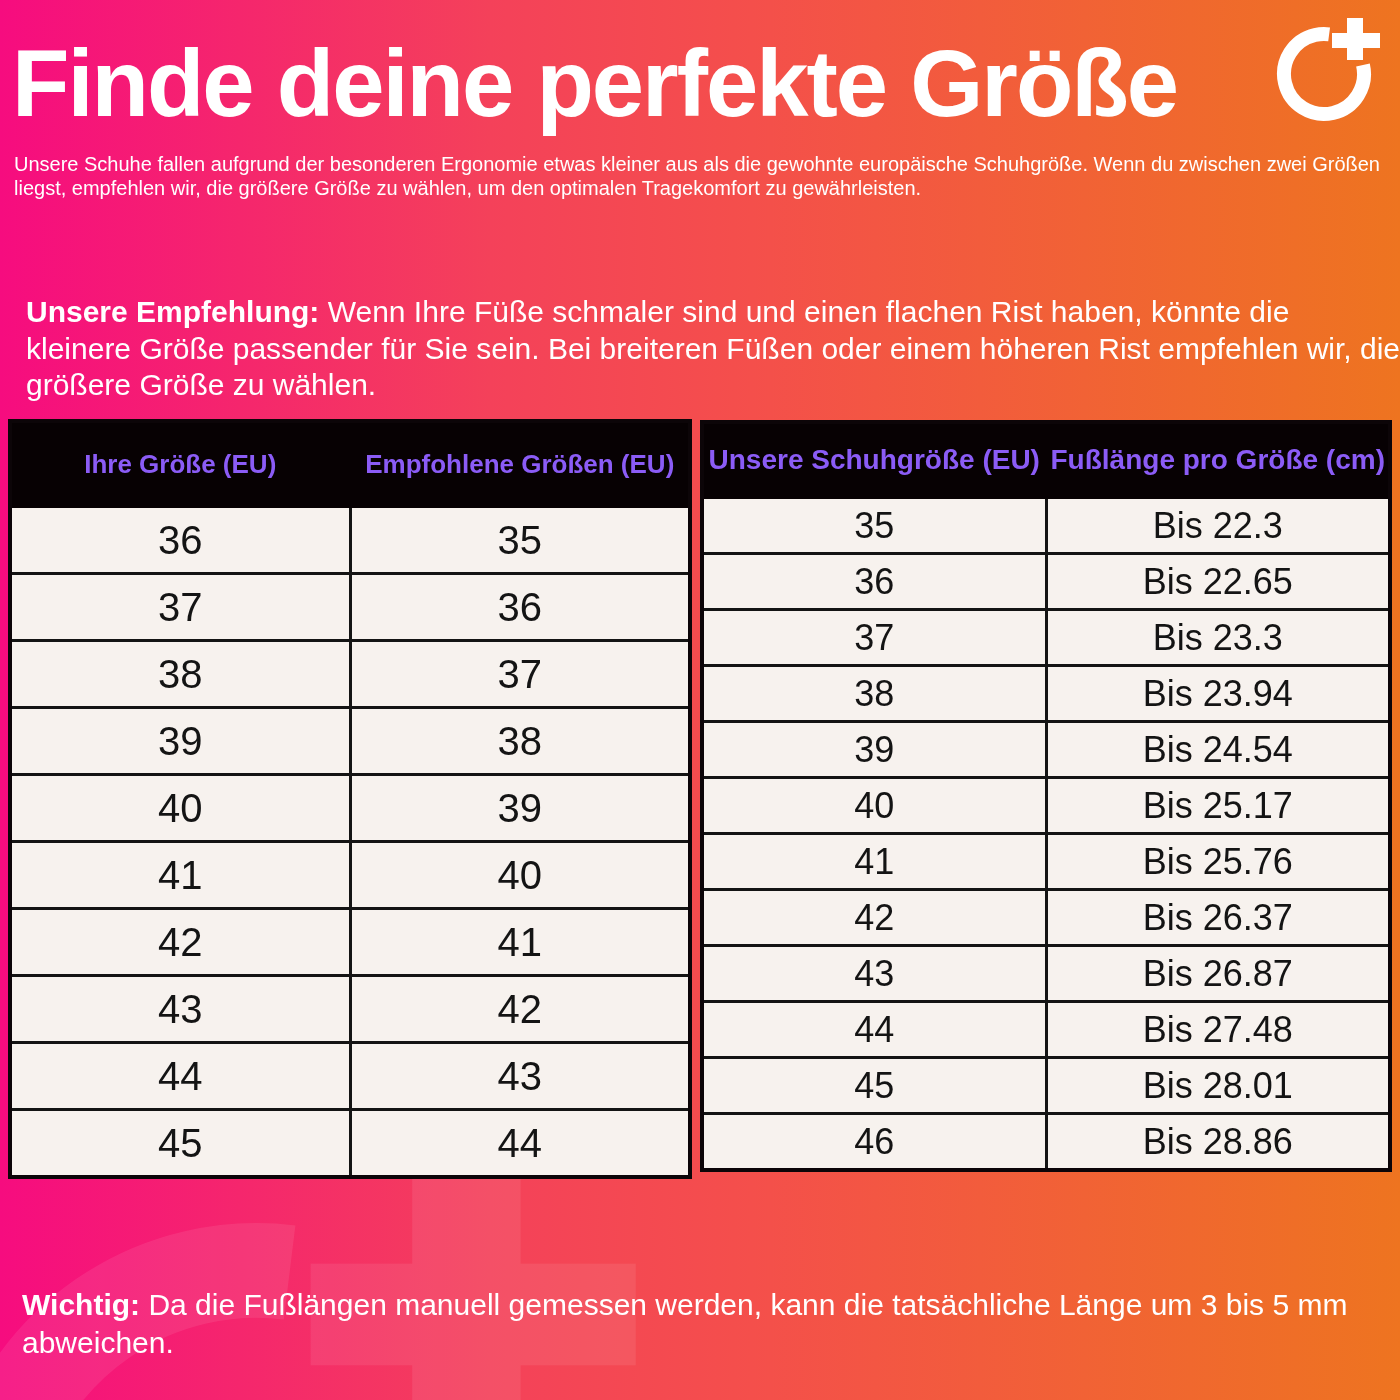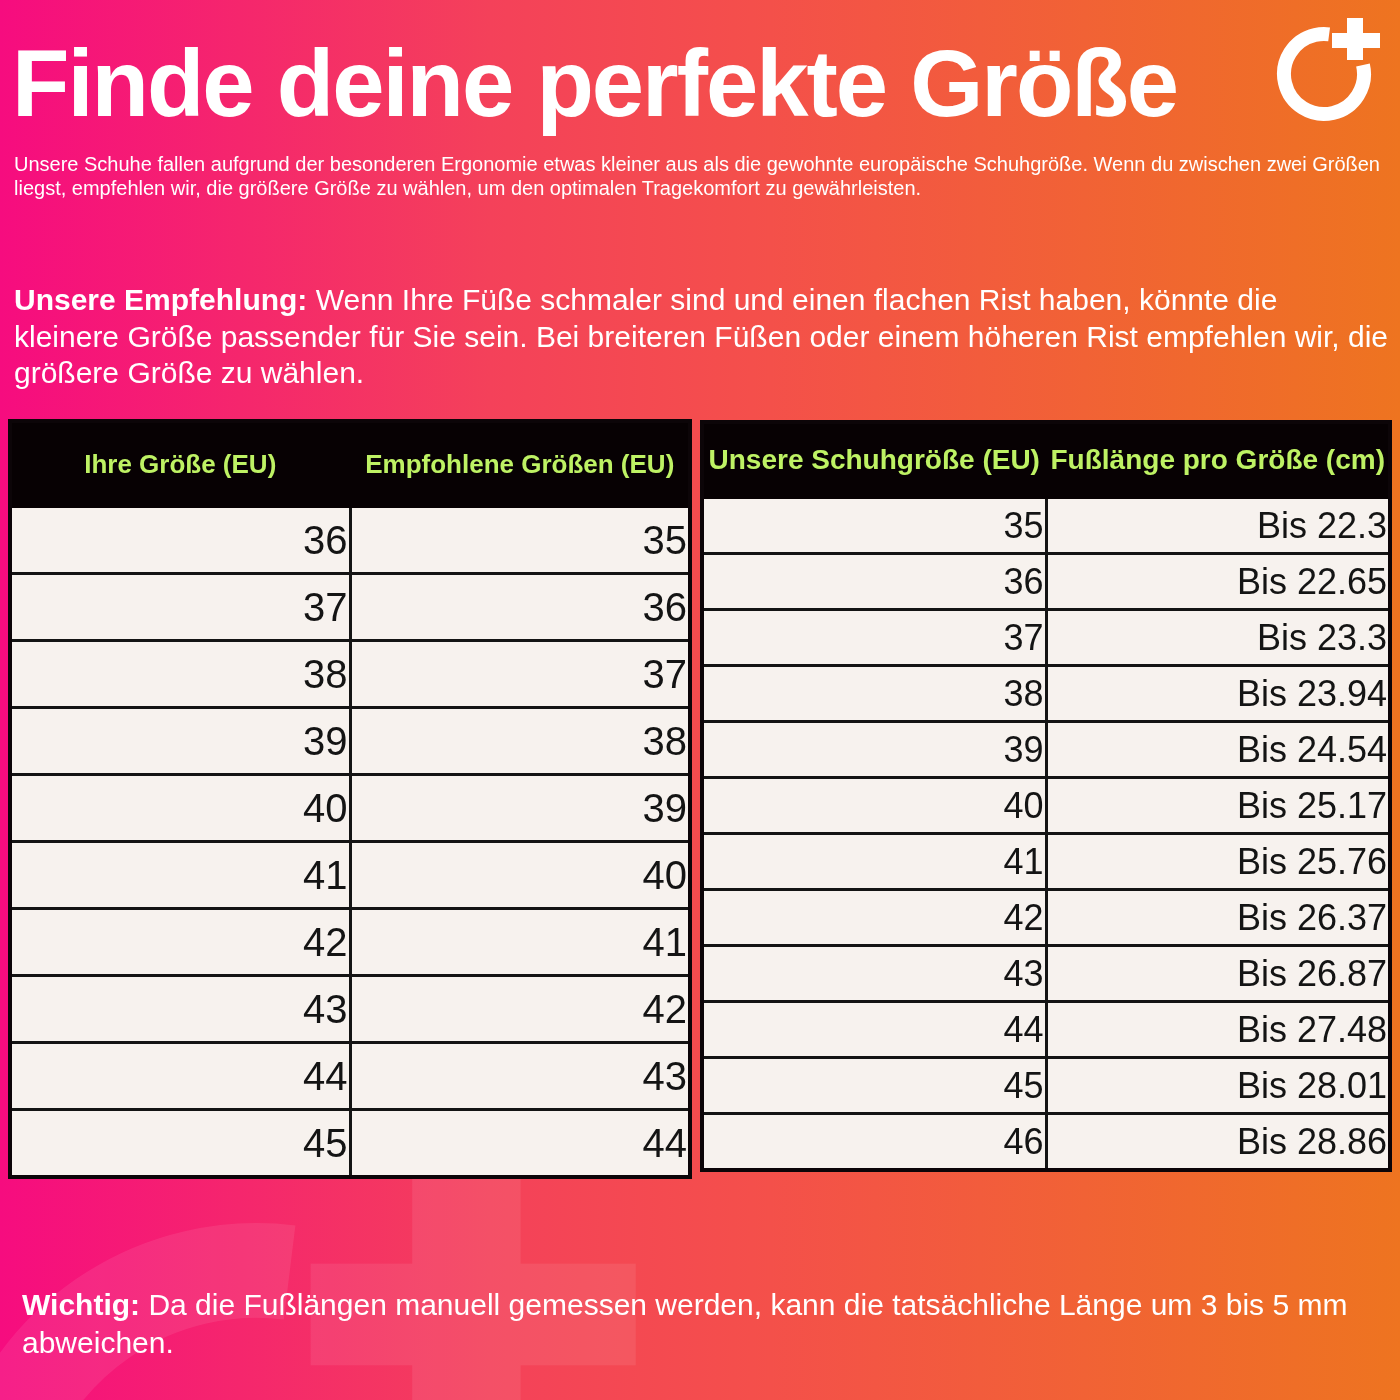--- a/index.html
+++ b/index.html
@@ -22,39 +22,39 @@
     position:absolute;left:12px;top:28px;width:1260px;
     font-size:94px;font-weight:700;letter-spacing:-2px;line-height:1.2;
     margin:0;white-space:nowrap;
   }
   .intro{
     position:absolute;left:14px;top:152px;width:1375px;
     font-size:20px;line-height:1.22;margin:0;
   }
   .recommendation{
     position:absolute;left:14px;top:282px;width:1375px;
-    font-size:30px;line-height:1.22;margin:0;
+    font-size:30px;line-height:1.22;margin:12px;
   }
   .note{
     position:absolute;left:14px;top:1278px;width:1375px;
     font-size:30px;line-height:1.25;margin:8px;
   }
   strong{font-weight:700;}
   table{
     position:absolute;border-collapse:collapse;table-layout:fixed;
     border:4px solid #0c0508;
   }
   th{
-    background:#070103;color:#bef264;font-weight:700;
+    background:#070103;color:#8b5cf6;font-weight:700;
     text-align:center;vertical-align:middle;
     border:3px solid #070103;
   }
   td{
     background:#f7f2ee;color:#141414;
-    text-align:right;vertical-align:middle;
+    text-align:center;vertical-align:middle;
     border:3px solid #141414;
     font-weight:400;
   }
   .size-table{left:8px;top:419px;width:684px;}
   .size-table th{height:80px;font-size:26px;}
   .size-table td{height:62px;font-size:40px;}
   .footlength-table{left:700px;top:420px;width:692px;}
   .footlength-table th{height:70px;font-size:28px;}
   .footlength-table td{height:51px;font-size:36px;}
 </style>

